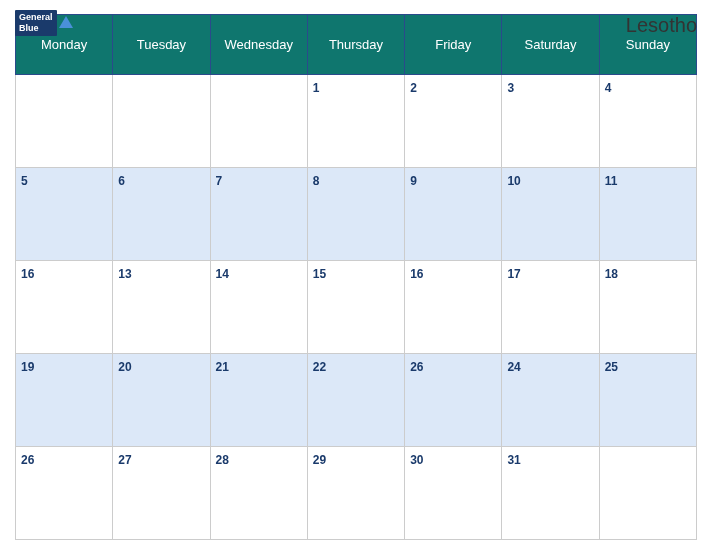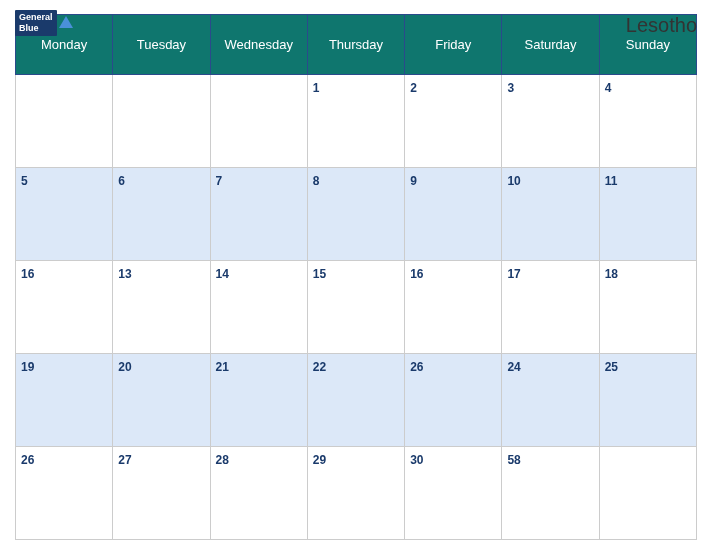--- a/index.html
+++ b/index.html
@@ -147,17 +147,17 @@
         <td><span class="day-num">26</span></td>
         <td><span class="day-num">24</span></td>
         <td><span class="day-num">25</span></td>
       </tr>
       <tr class="row-white">
         <td><span class="day-num">26</span></td>
         <td><span class="day-num">27</span></td>
         <td><span class="day-num">28</span></td>
         <td><span class="day-num">29</span></td>
         <td><span class="day-num">30</span></td>
-        <td><span class="day-num">58</span></td>
+        <td><span class="day-num">31</span></td>
         <td></td>
       </tr>
     </tbody>
 </table>
 
 </body></html>

